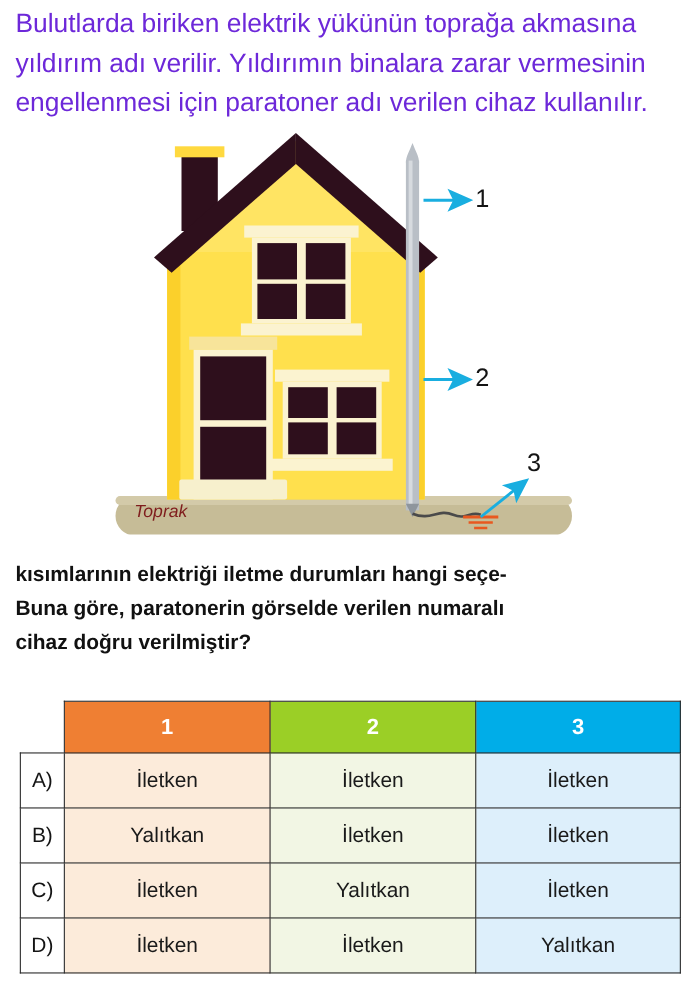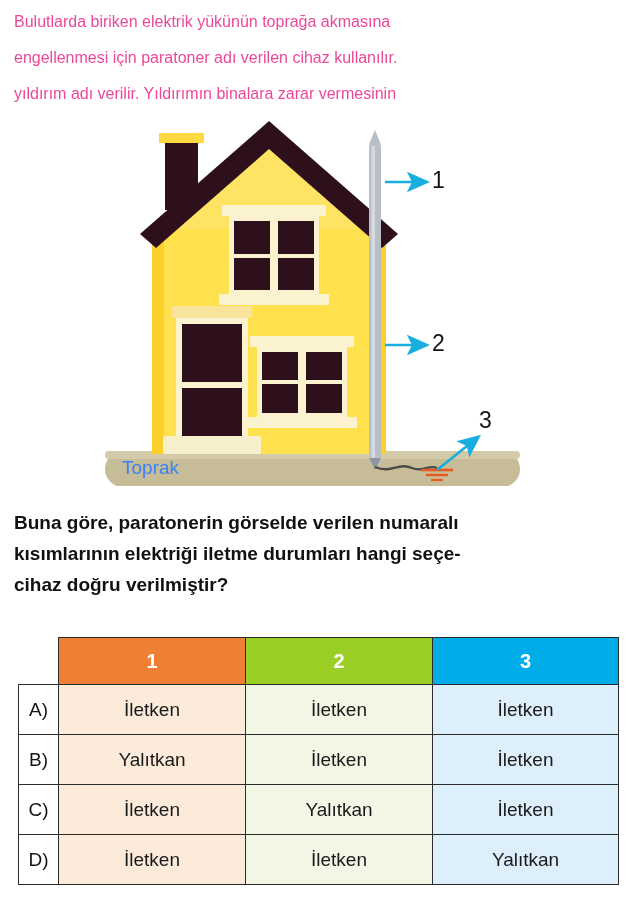--- a/index.html
+++ b/index.html
@@ -15,23 +15,23 @@
     color: #1a1a1a;
     overflow: hidden;
   }
 
   
   #intro {
     position: absolute;
     left: 14px;
     top: 4px;
     width: 612px;
-    font-size: 16px;
+    font-size: 24px;
     line-height: 36px;
-    color: #ec4899;
+    color: #6d28d9;
     text-align: justify;
     text-justify: inter-word;
   }
   #intro .line { display: block; white-space: nowrap; }
   #intro .line.just {
     display: flex;
     justify-content: space-between;
   }
 
   
@@ -106,24 +106,24 @@
   td.cell3 { background: #ddeffb; }
 </style>
 </head>
 <body>
 
 <div id="intro">
   <span class="line just">
     <span>Bulutlarda biriken elektrik yükünün toprağa akmasına</span>
   </span>
   <span class="line">
+    <span>yıldırım adı verilir. Yıldırımın binalara zarar vermesinin</span>
+  </span>
+  <span class="line">
     <span>engellenmesi için paratoner adı verilen cihaz kullanılır.</span>
-  </span>
-  <span class="line">
-    <span>yıldırım adı verilir. Yıldırımın binalara zarar vermesinin</span>
   </span>
 </div>
 
 <div id="figure">
   <svg width="636" height="368" viewBox="0 0 636 368">
 
     <g>
       <rect x="105" y="333" width="415" height="36" rx="18" ry="18" fill="#c6bc97"></rect>
       <rect x="105" y="333" width="415" height="8" rx="4" ry="4" fill="#d3caa9"></rect>
     </g>
@@ -201,29 +201,29 @@
       <line x1="437" y1="352" x2="477" y2="320" stroke="#19aee0" stroke-width="2.6" marker-end="url(#ah)"></line>
     </g>
   </svg>
 
   
   <div style="position:absolute;left:432px;top:49px;font-size:23px;color:#141414;">1</div>
   <div style="position:absolute;left:432px;top:212px;font-size:23px;color:#141414;">2</div>
   <div style="position:absolute;left:479px;top:289px;font-size:23px;color:#141414;">3</div>
 
   
-  <div style="position:absolute;left:122px;top:339px;font-size:19px;color:#3b82f6;">Toprak</div>
+  <div style="position:absolute;left:122px;top:339px;font-size:16px;color:#7f1d1d;font-style:italic;">Toprak</div>
 </div>
 
 <div id="question">
   <span class="qline">
+    <span>kısımlarının elektriği iletme durumları hangi seçe-</span>
+  </span>
+  <span class="qline">
     <span>Buna göre, paratonerin görselde verilen numaralı</span>
-  </span>
-  <span class="qline">
-    <span>kısımlarının elektriği iletme durumları hangi seçe-</span>
   </span>
   <span class="qline">
     <span>cihaz doğru verilmiştir?</span>
   </span>
 </div>
 
 <div id="options">
   <table class="opt">
     <colgroup>
       <col class="c-lab">

